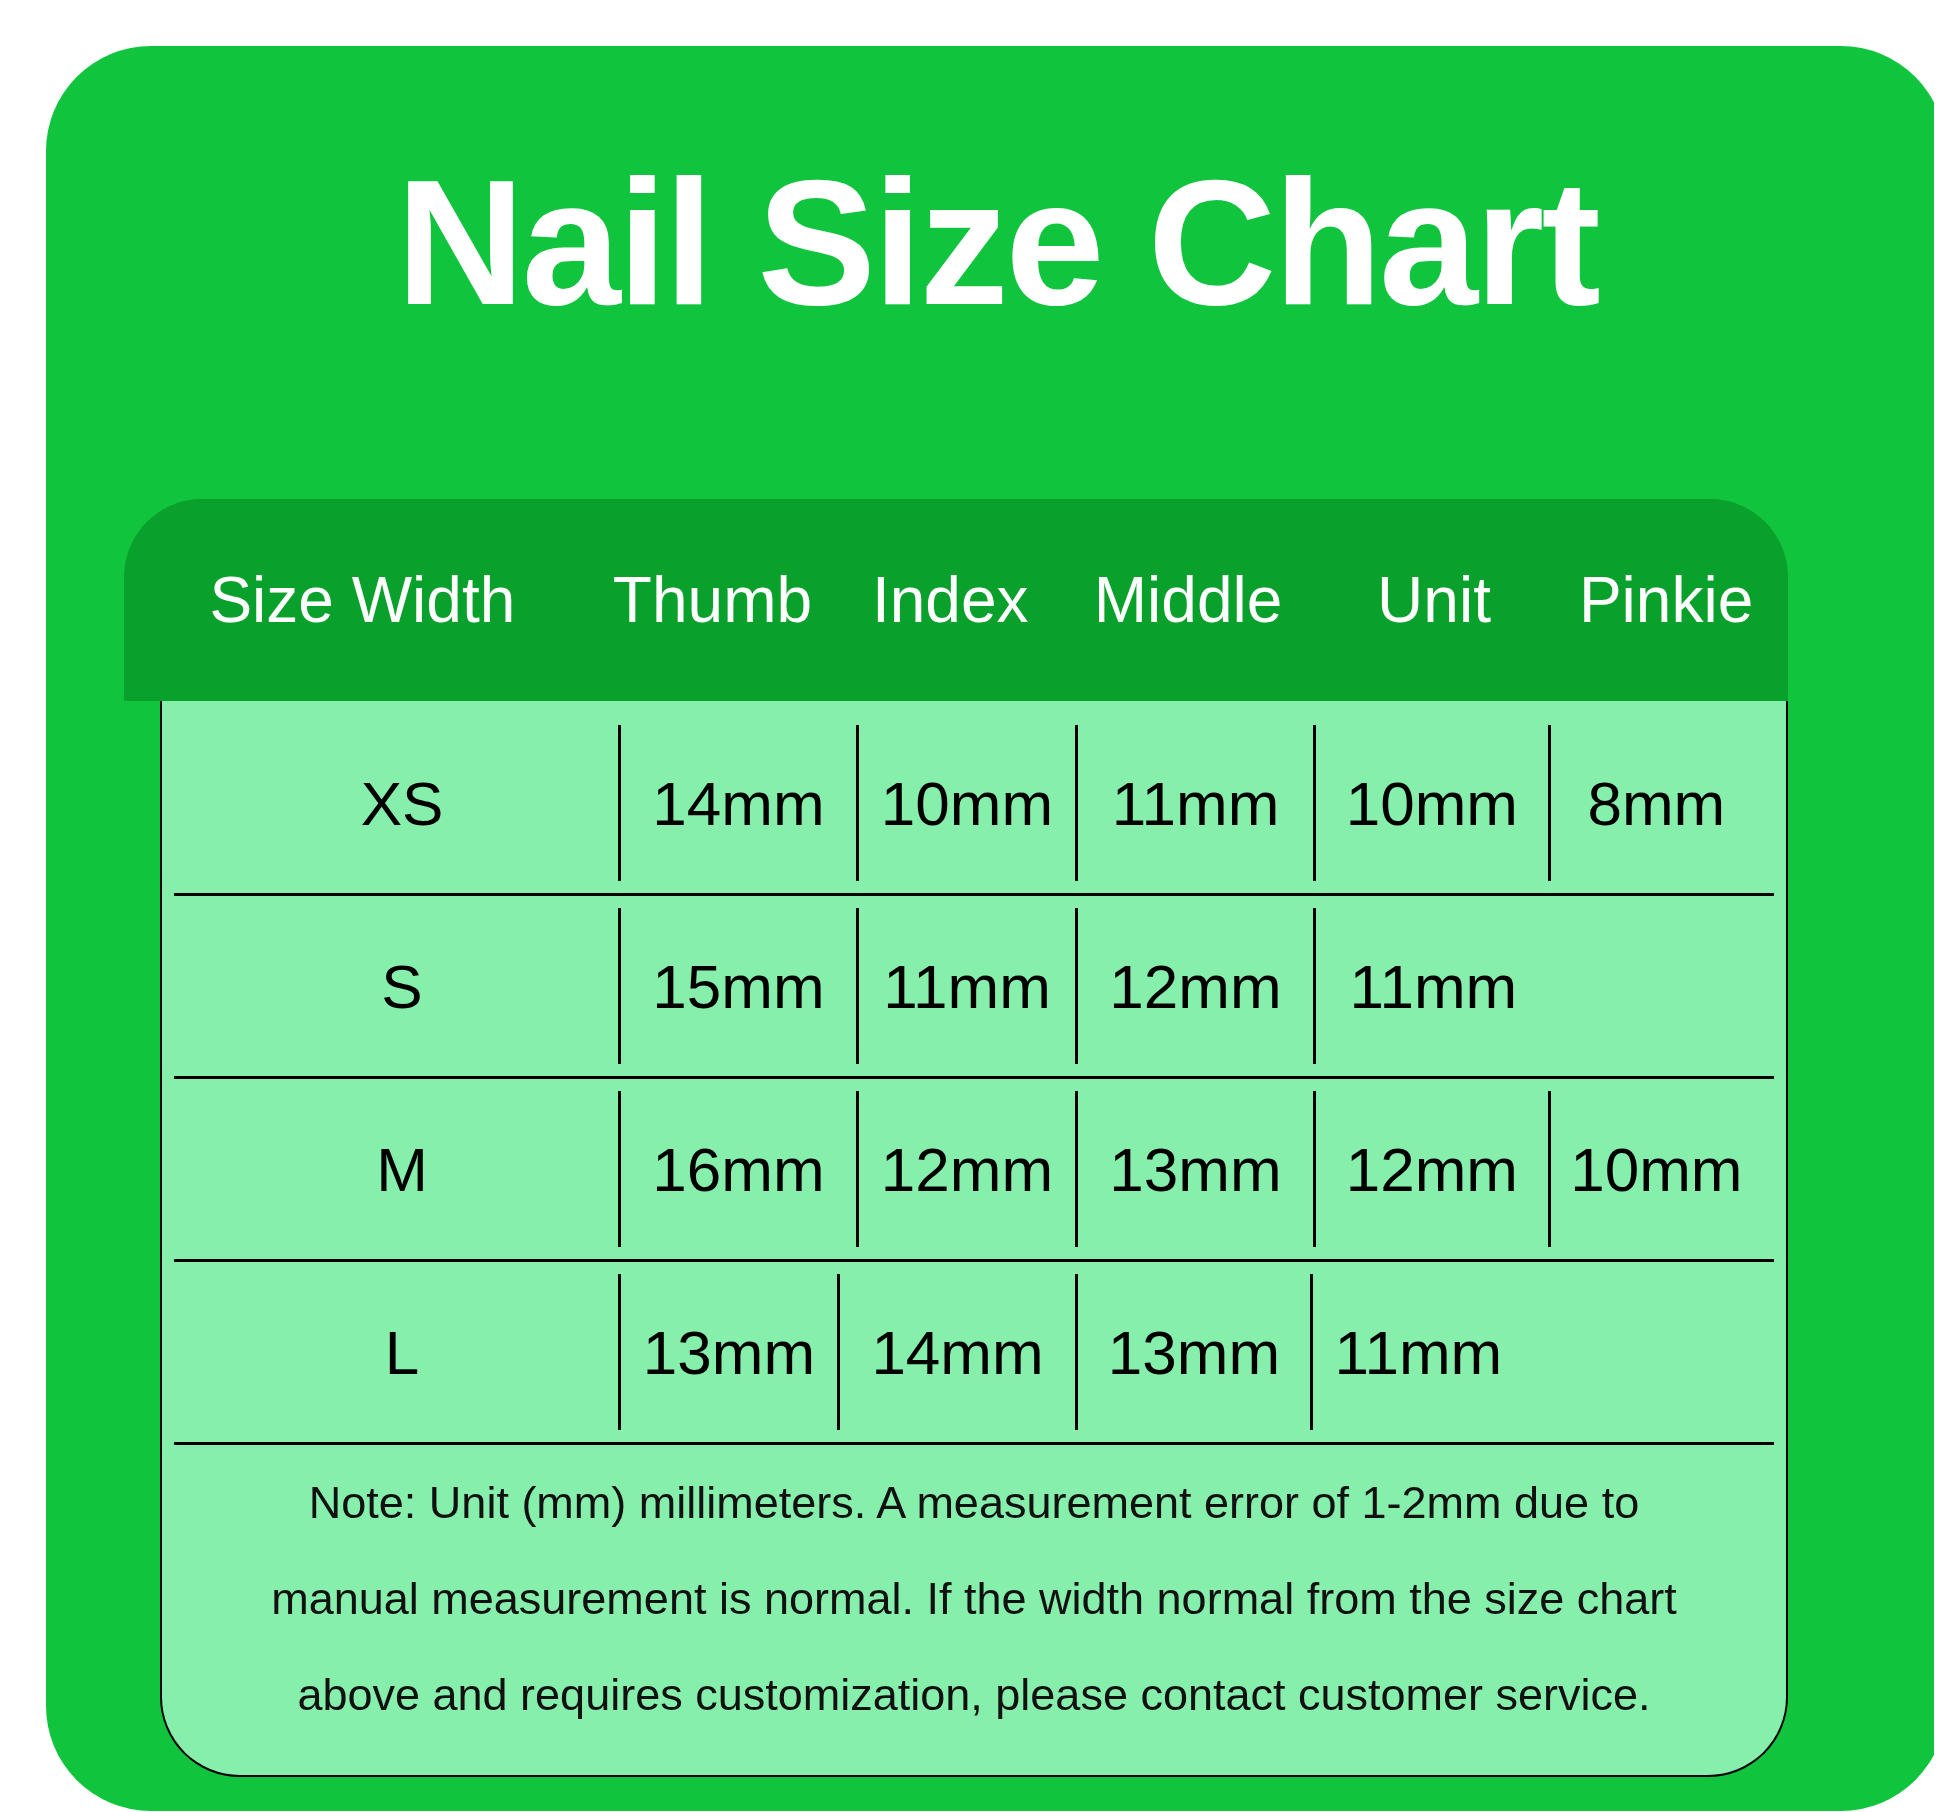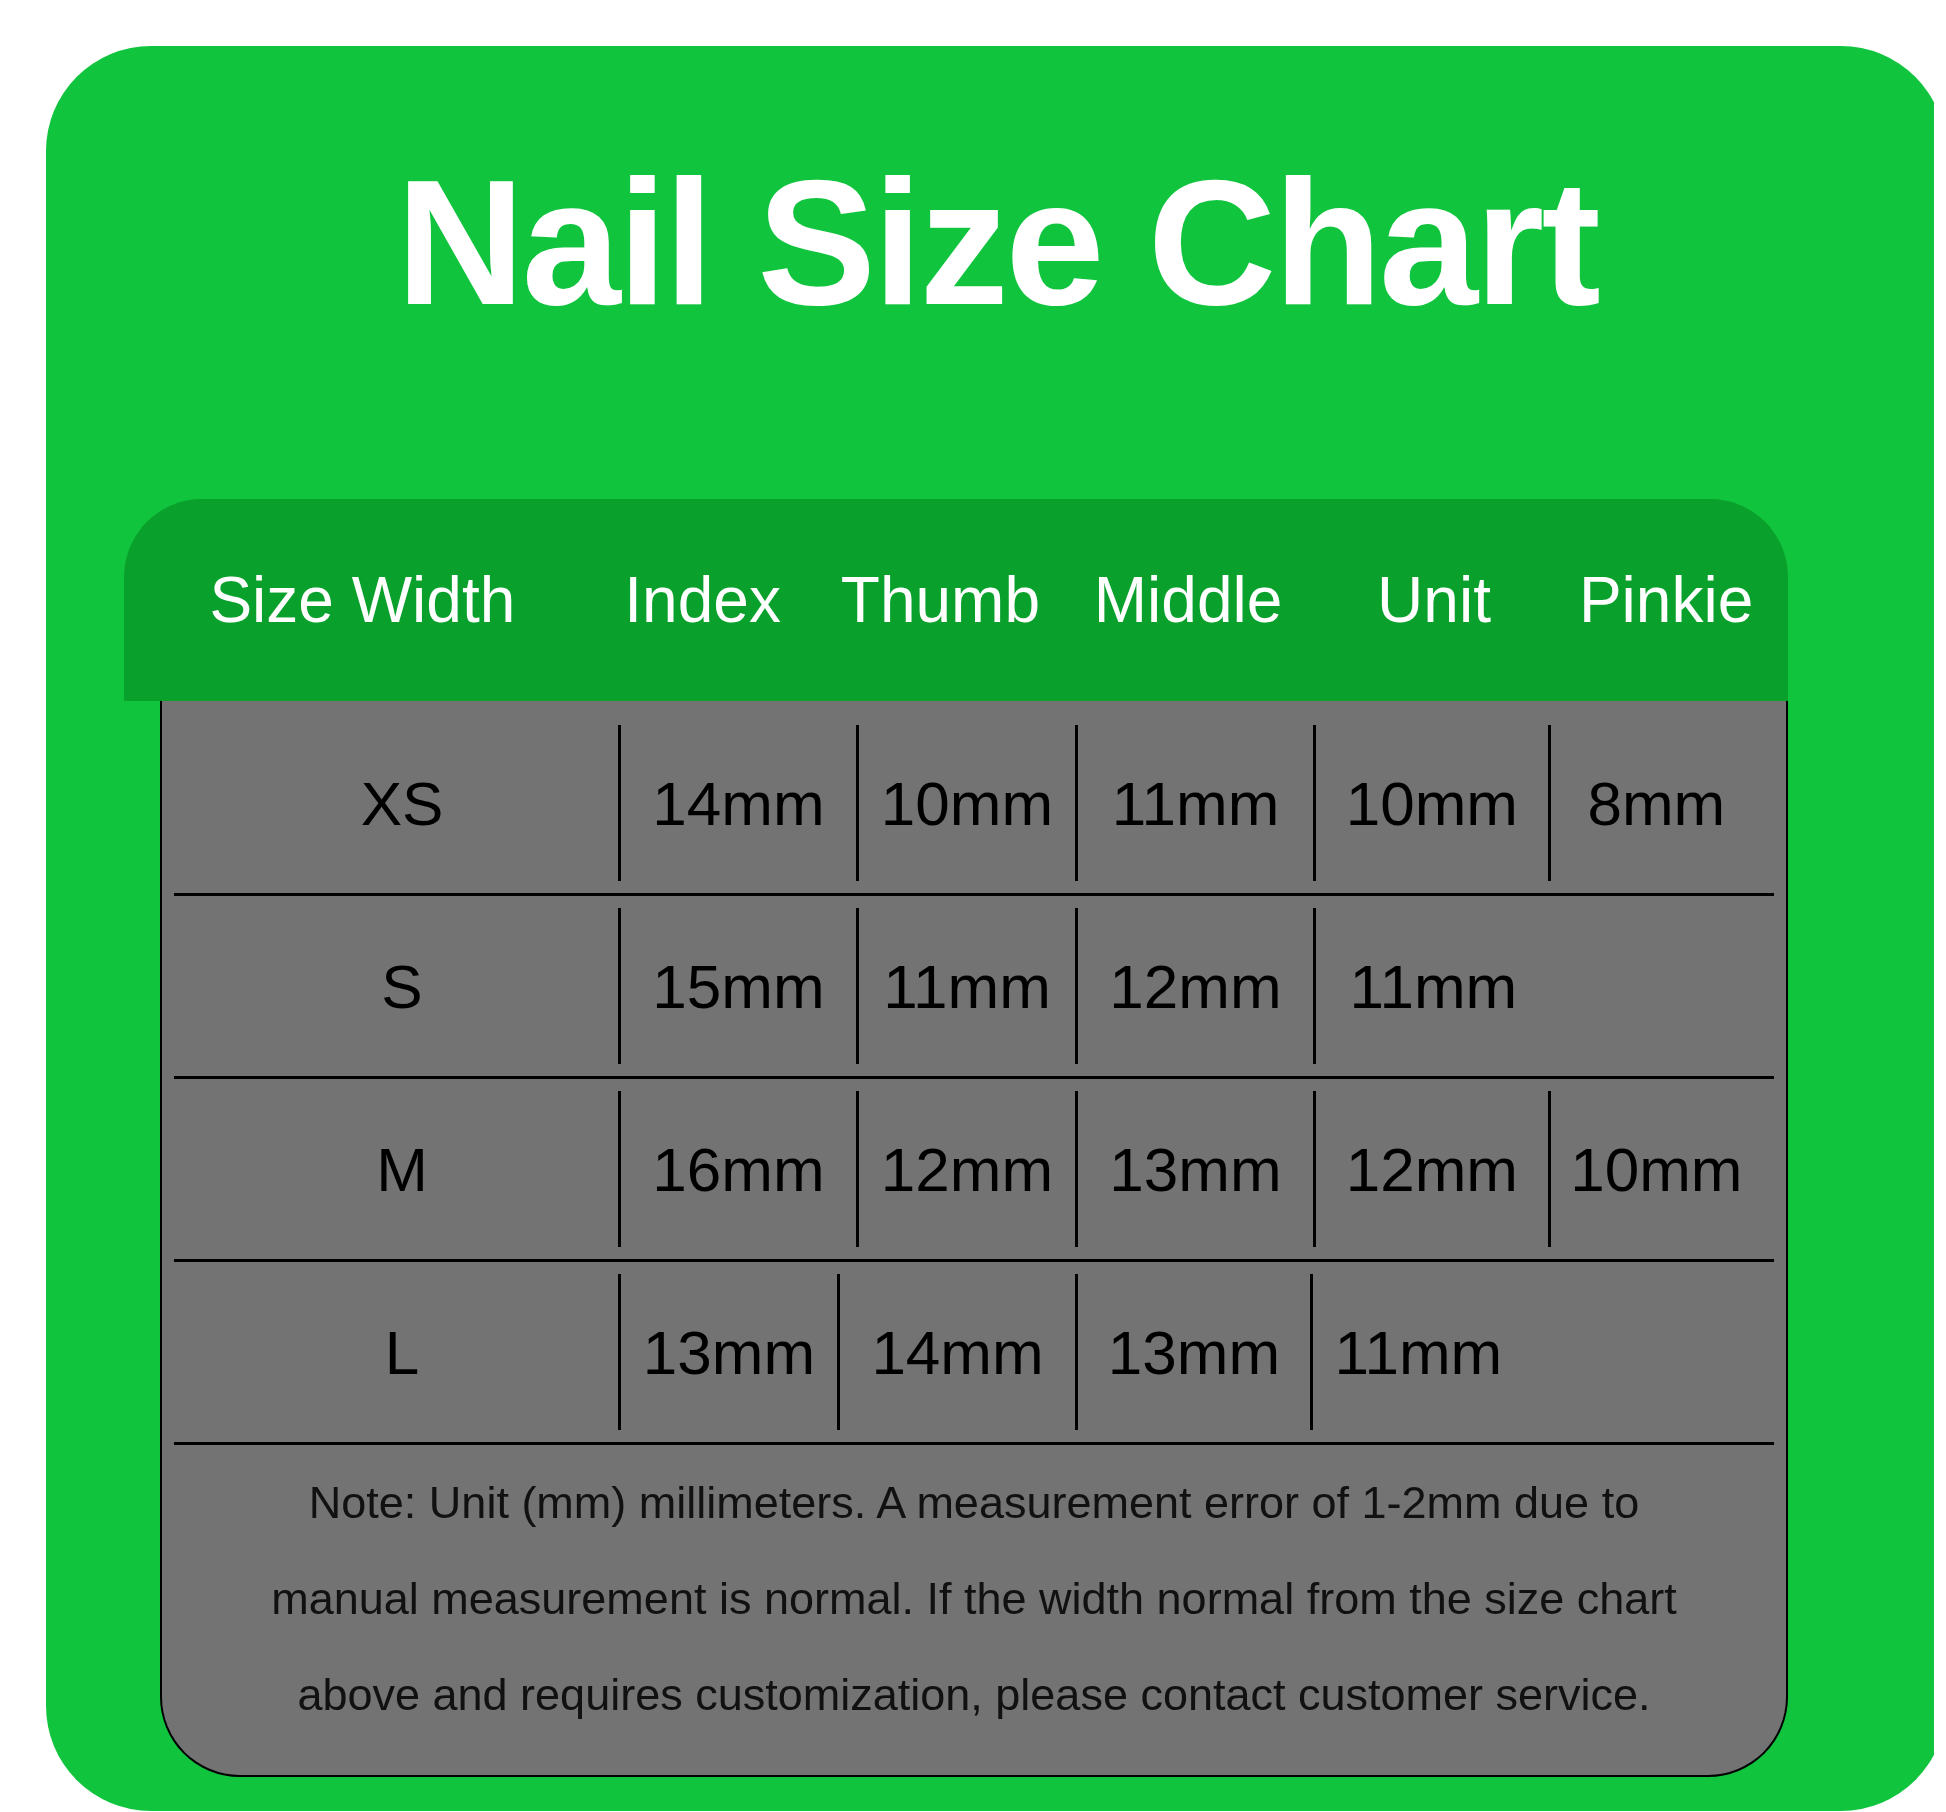--- a/index.html
+++ b/index.html
@@ -51,21 +51,21 @@
   .hcell {
     display: flex;
     align-items: center;
     justify-content: center;
     color: #ffffff;
     font-size: 64px;
     font-weight: 500;
     white-space: nowrap;
   }
   .tbody {
-    background: #737373;
+    background: #86efac;
     border: 2px solid #000000;
     border-top: none;
     border-radius: 0 0 80px 80px;
     overflow: hidden;
     margin-left: 36px;
   }
   .trow {
     display: flex;
     height: 183px;
     border-bottom: 3px solid #000000;
@@ -105,22 +105,22 @@
 
 <div id="canvas">
   <div class="bg-green"></div>
 
   <div class="title">Nail Size Chart</div>
 
   <div class="card">
 
     <div class="thead">
       <div class="hcell c0">Size Width</div>
+      <div class="hcell c1">Thumb</div>
       <div class="hcell c2">Index</div>
-      <div class="hcell c1">Thumb</div>
       <div class="hcell c3">Middle</div>
       <div class="hcell c4">Unit</div>
       <div class="hcell c5">Pinkie</div>
     </div>
 
     <div class="tbody">
 
       <div class="trow">
         <div class="tcell size-col c0">XS</div>
         <div class="tcell c1">14mm</div>

